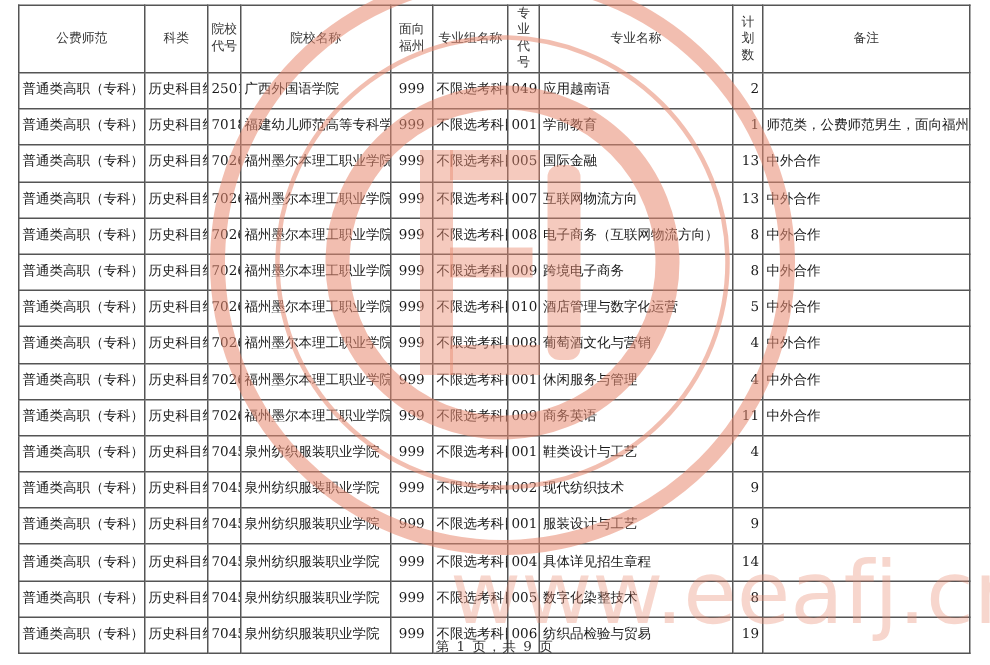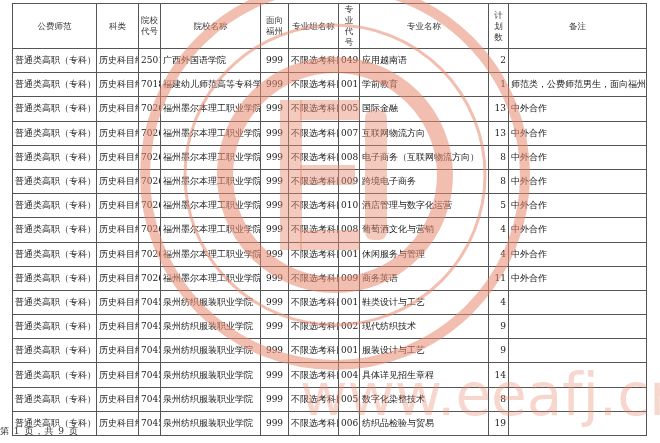--- a/index.html
+++ b/index.html
@@ -27,21 +27,21 @@
       font-weight: normal; height: 33px; text-align: center; font-size: 8.5px;
       white-space: normal; color: #333;
     }
     table.plan td { height: 23.2px; }
     td.c { text-align: center; }
     td.r { text-align: right; }
     td.l { text-align: left; }
     td.wrap { white-space: normal; line-height: 11px; }
     .footer {
       position: absolute; left: 0; width: 660px; top: 425px;
-      font-size: 9px; color: #333; z-index: 1;
+      text-align: center; font-size: 9px; color: #333; z-index: 1;
       letter-spacing: 1px;
     }
   </style>
 </head>
 <body>
 
 <table class="plan">
   <colgroup>
     <col style="width:84px">
     <col style="width:42px">

